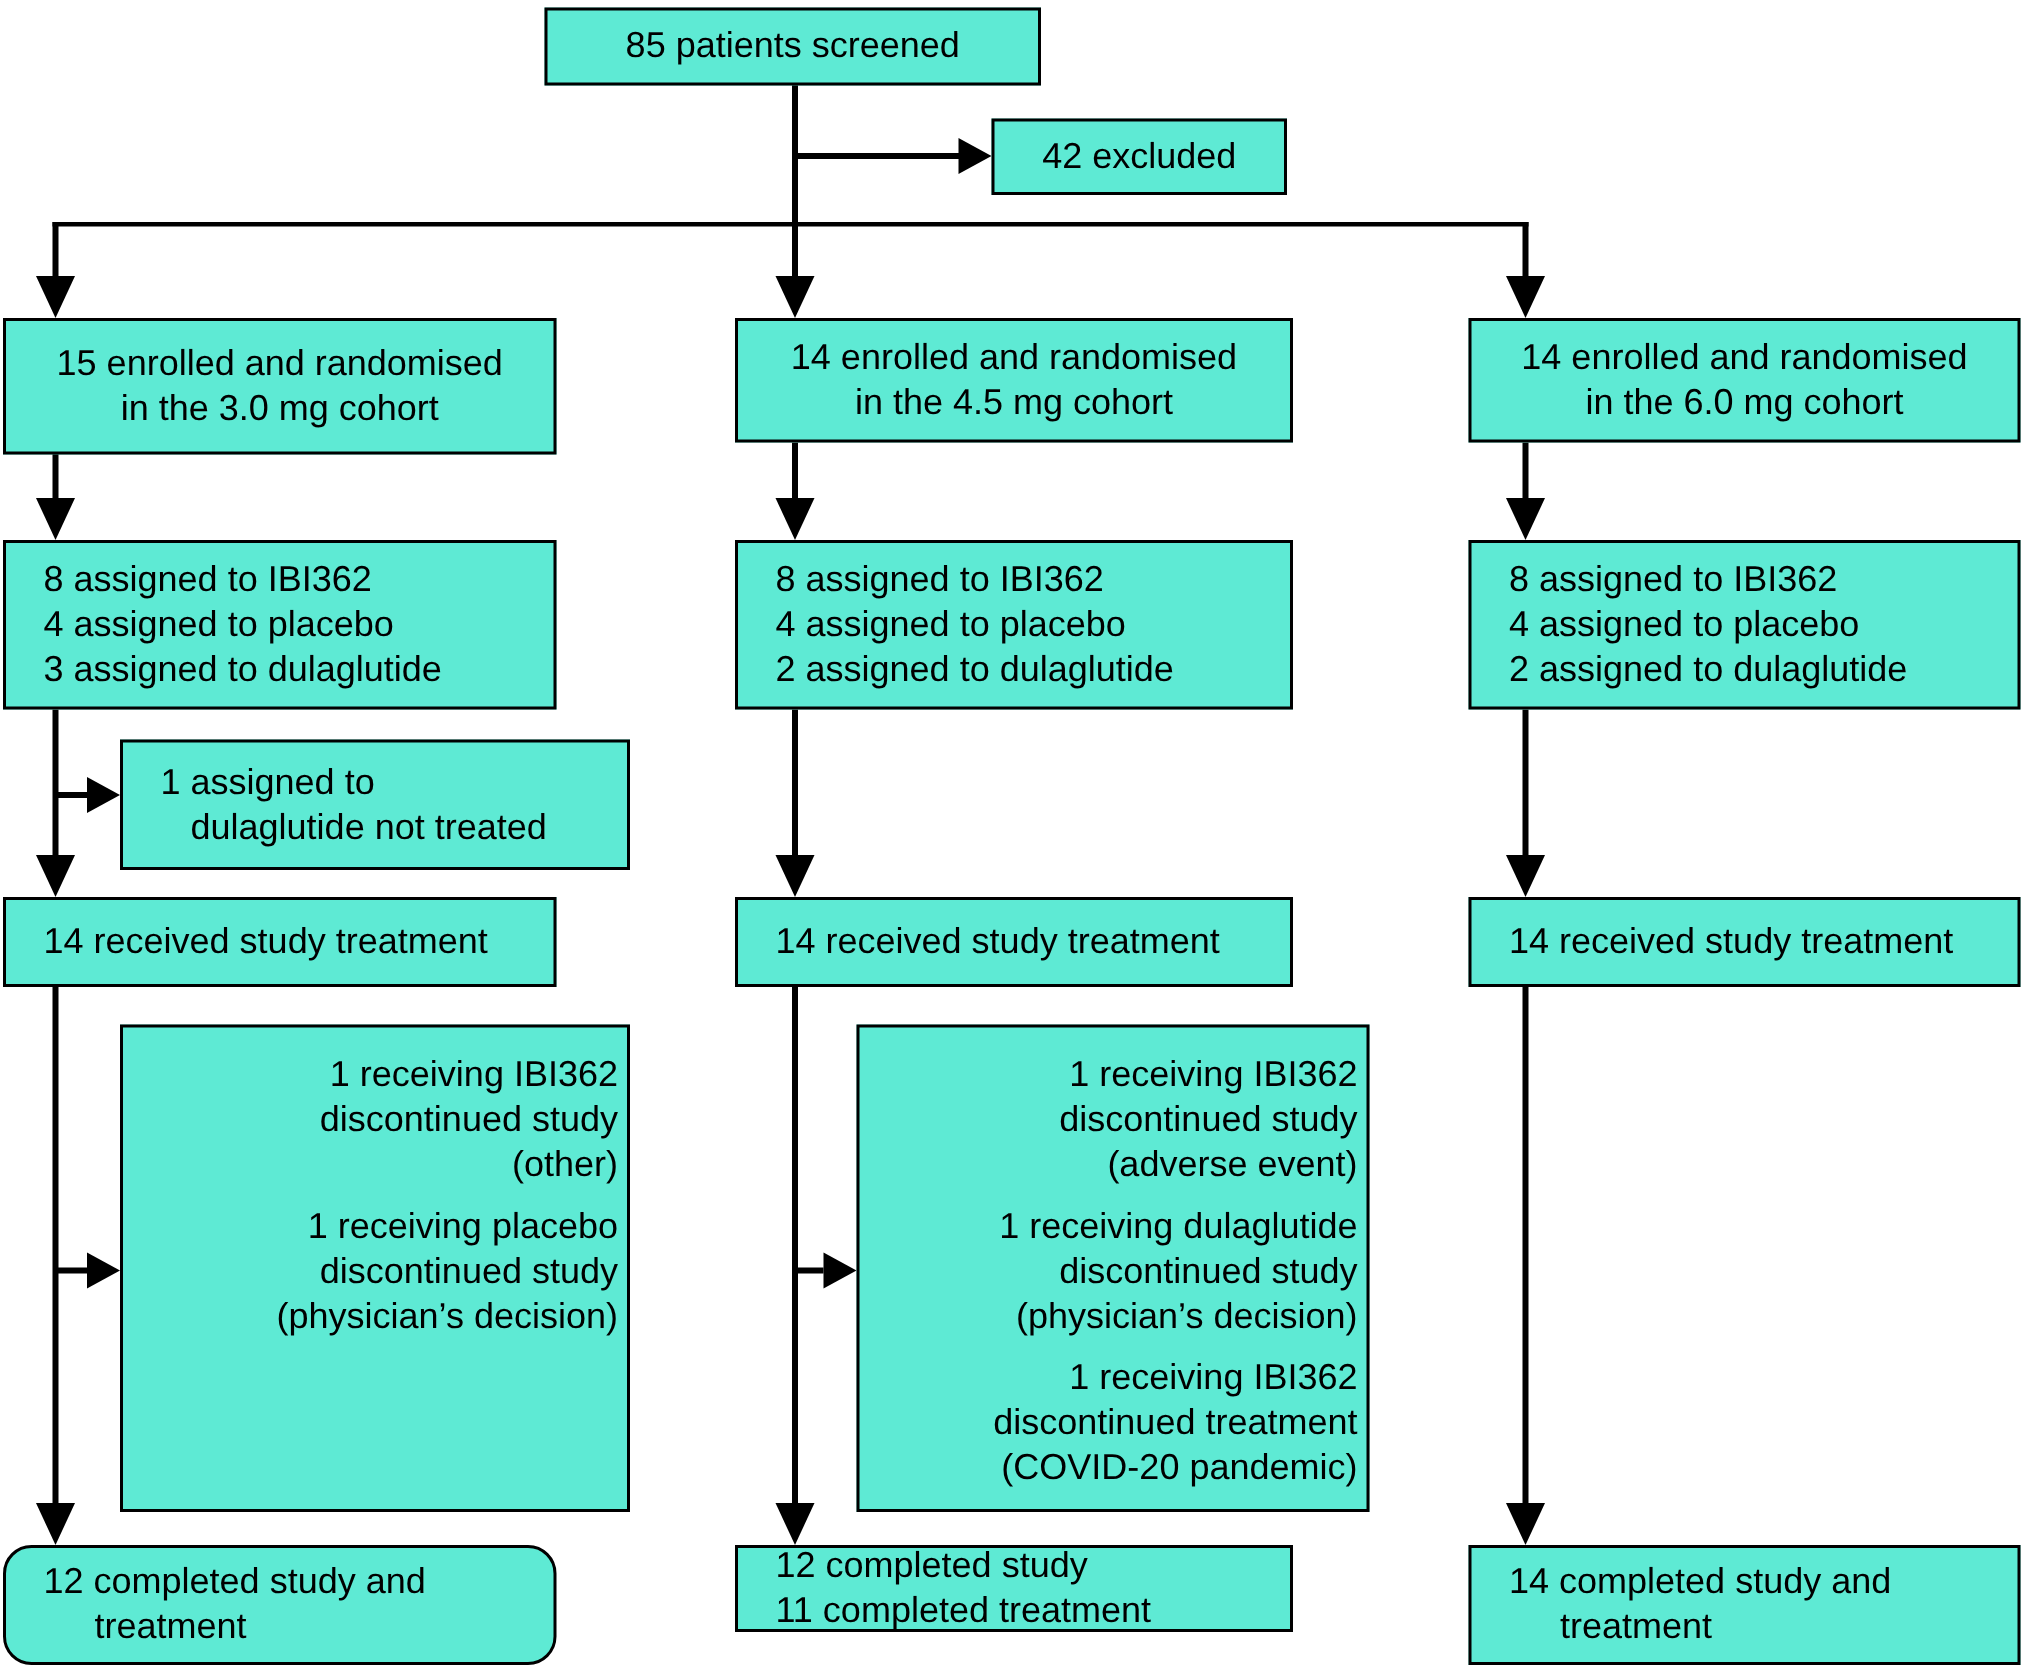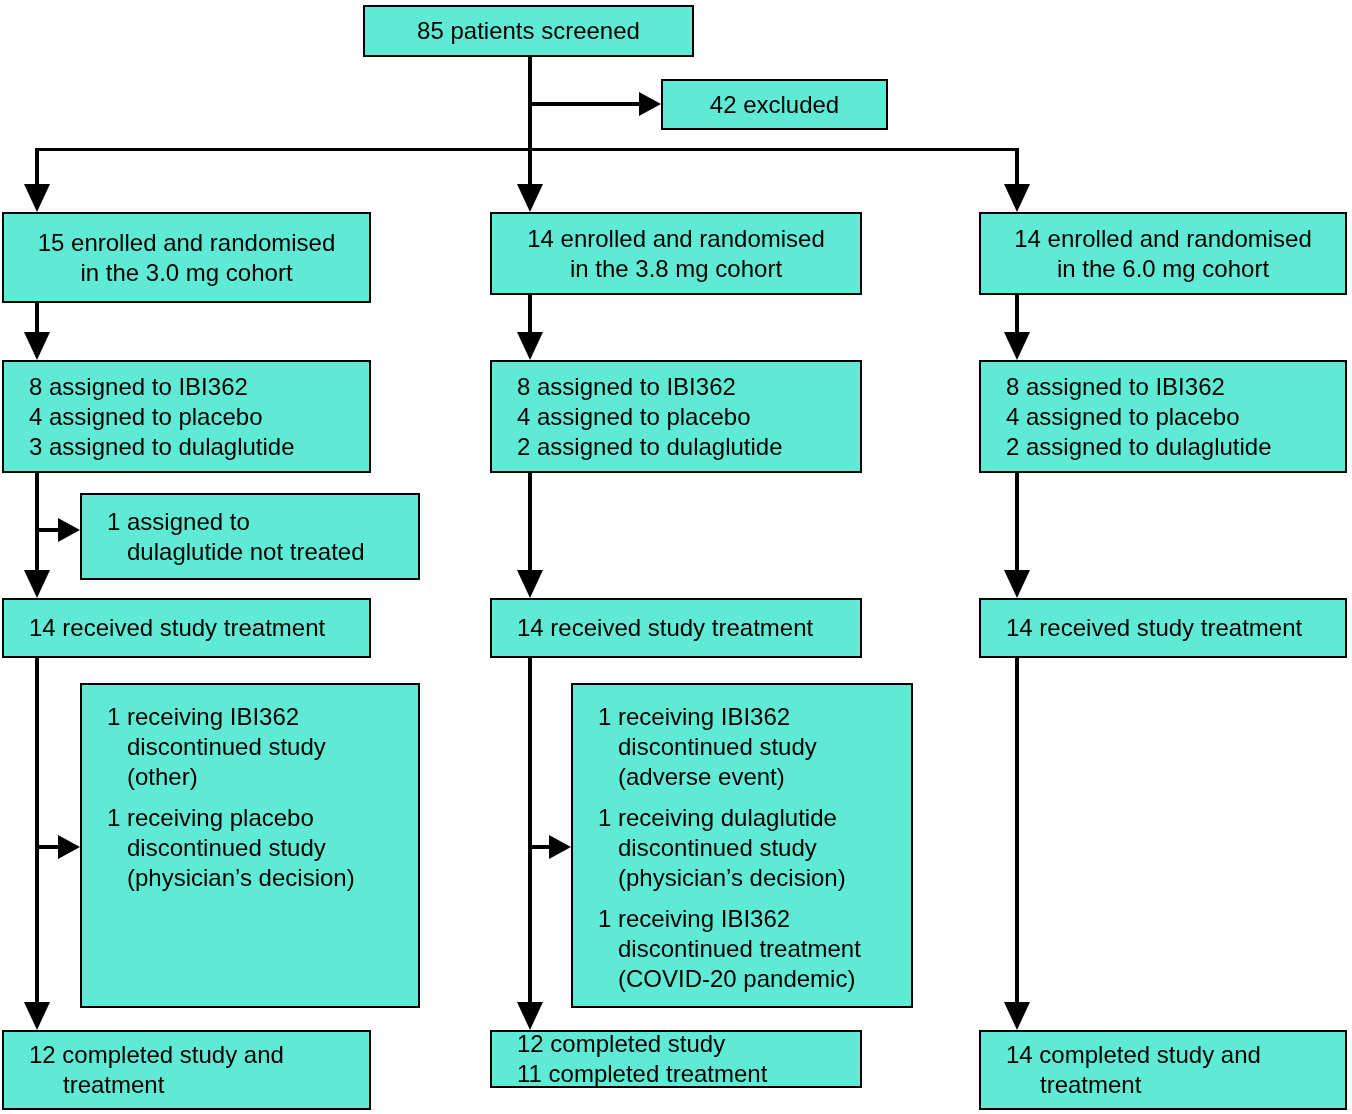--- a/index.html
+++ b/index.html
@@ -7,21 +7,21 @@
     position:relative; width:1352px; height:1114px; background:#fff;
     font-family:"Liberation Sans", sans-serif; font-size:24px; line-height:30px; color:#000;
   }
   .box {
     position:absolute; box-sizing:border-box; border:2.5px solid #000; background:#5eead4;
     display:flex; flex-direction:column; justify-content:center;
   }
   .box.center { align-items:center; text-align:center; }
   .box.leftpad { padding-left:25px; padding-right:6px; }
   .box.topalign { justify-content:flex-start; padding-top:17px; }
-  .entry { margin-bottom:11px; }
+  .entry { margin-bottom:11px;text-align:right; }
   .cont  { padding-left:20px; }
   .cont2 { padding-left:34px; }
   .vline, .hline { position:absolute; background:#000; }
   .arrd {
     position:absolute; width:0; height:0;
     border-left:13px solid transparent; border-right:13px solid transparent;
     border-top:28px solid #000;
   }
   .arrr {
     position:absolute; width:0; height:0;
@@ -72,21 +72,21 @@
   <div class="hline" style="left:530px; top:845px; width:19px; height:4px;"></div>
   <div class="arrr" style="left:549px; top:835px;"></div>
 
   <div class="vline" style="left:1015px; top:658px; width:4px; height:344px;"></div>
   <div class="arrd" style="left:1004px; top:1002px;"></div>
 
   <div class="box center" style="left:363px; top:5px; width:331px; height:52px;">
     <div>85 patients screened</div>
   </div>
 
-  <div class="box center" style="left:661px; top:79px; width:227px; height:51px;">
+  <div class="box center" style="left:661px; top:79px; width:197px; height:51px;">
     <div>42 excluded</div>
   </div>
 
   <div class="box center" style="left:2px; top:212px; width:369px; height:91px;">
     <div>15 enrolled and randomised</div>
     <div>in the 3.0 mg cohort</div>
   </div>
   <div class="box leftpad" style="left:2px; top:360px; width:369px; height:113px;">
     <div>8 assigned to IBI362</div>
     <div>4 assigned to placebo</div>
@@ -104,28 +104,28 @@
       <div>1 receiving IBI362</div>
       <div class="cont">discontinued study</div>
       <div class="cont">(other)</div>
     </div>
     <div class="entry">
       <div>1 receiving placebo</div>
       <div class="cont">discontinued study</div>
       <div class="cont">(physician’s decision)</div>
     </div>
   </div>
-  <div class="box leftpad" style="left:2px; top:1030px; width:369px; height:80px;">
+  <div class="box leftpad" style="left:2px; top:1030px; width:369px; height:80px;border-radius:19px;">
     <div>12 completed study and</div>
     <div class="cont2">treatment</div>
   </div>
 
   <div class="box center" style="left:490px; top:212px; width:372px; height:83px;">
     <div>14 enrolled and randomised</div>
-    <div>in the 3.8 mg cohort</div>
+    <div>in the 4.5 mg cohort</div>
   </div>
   <div class="box leftpad" style="left:490px; top:360px; width:372px; height:113px;">
     <div>8 assigned to IBI362</div>
     <div>4 assigned to placebo</div>
     <div>2 assigned to dulaglutide</div>
   </div>
   <div class="box leftpad" style="left:490px; top:598px; width:372px; height:60px;">
     <div>14 received study treatment</div>
   </div>
   <div class="box leftpad topalign" style="left:571px; top:683px; width:342px; height:325px;">

